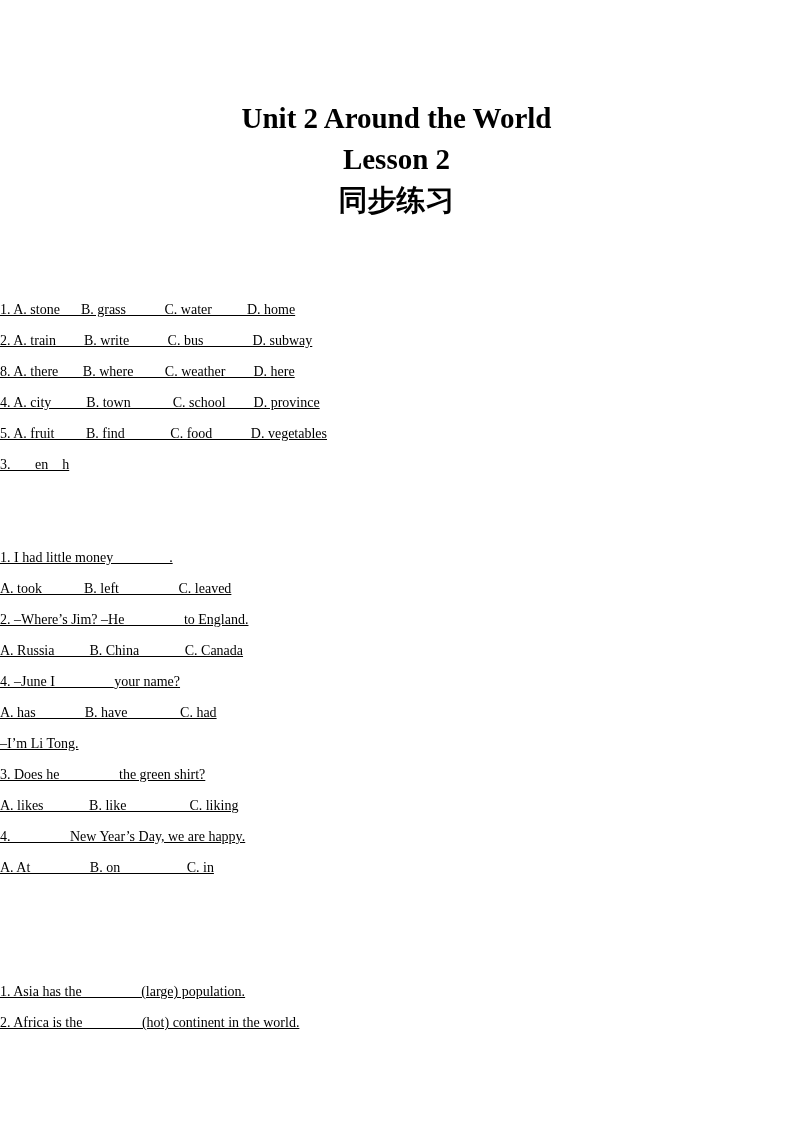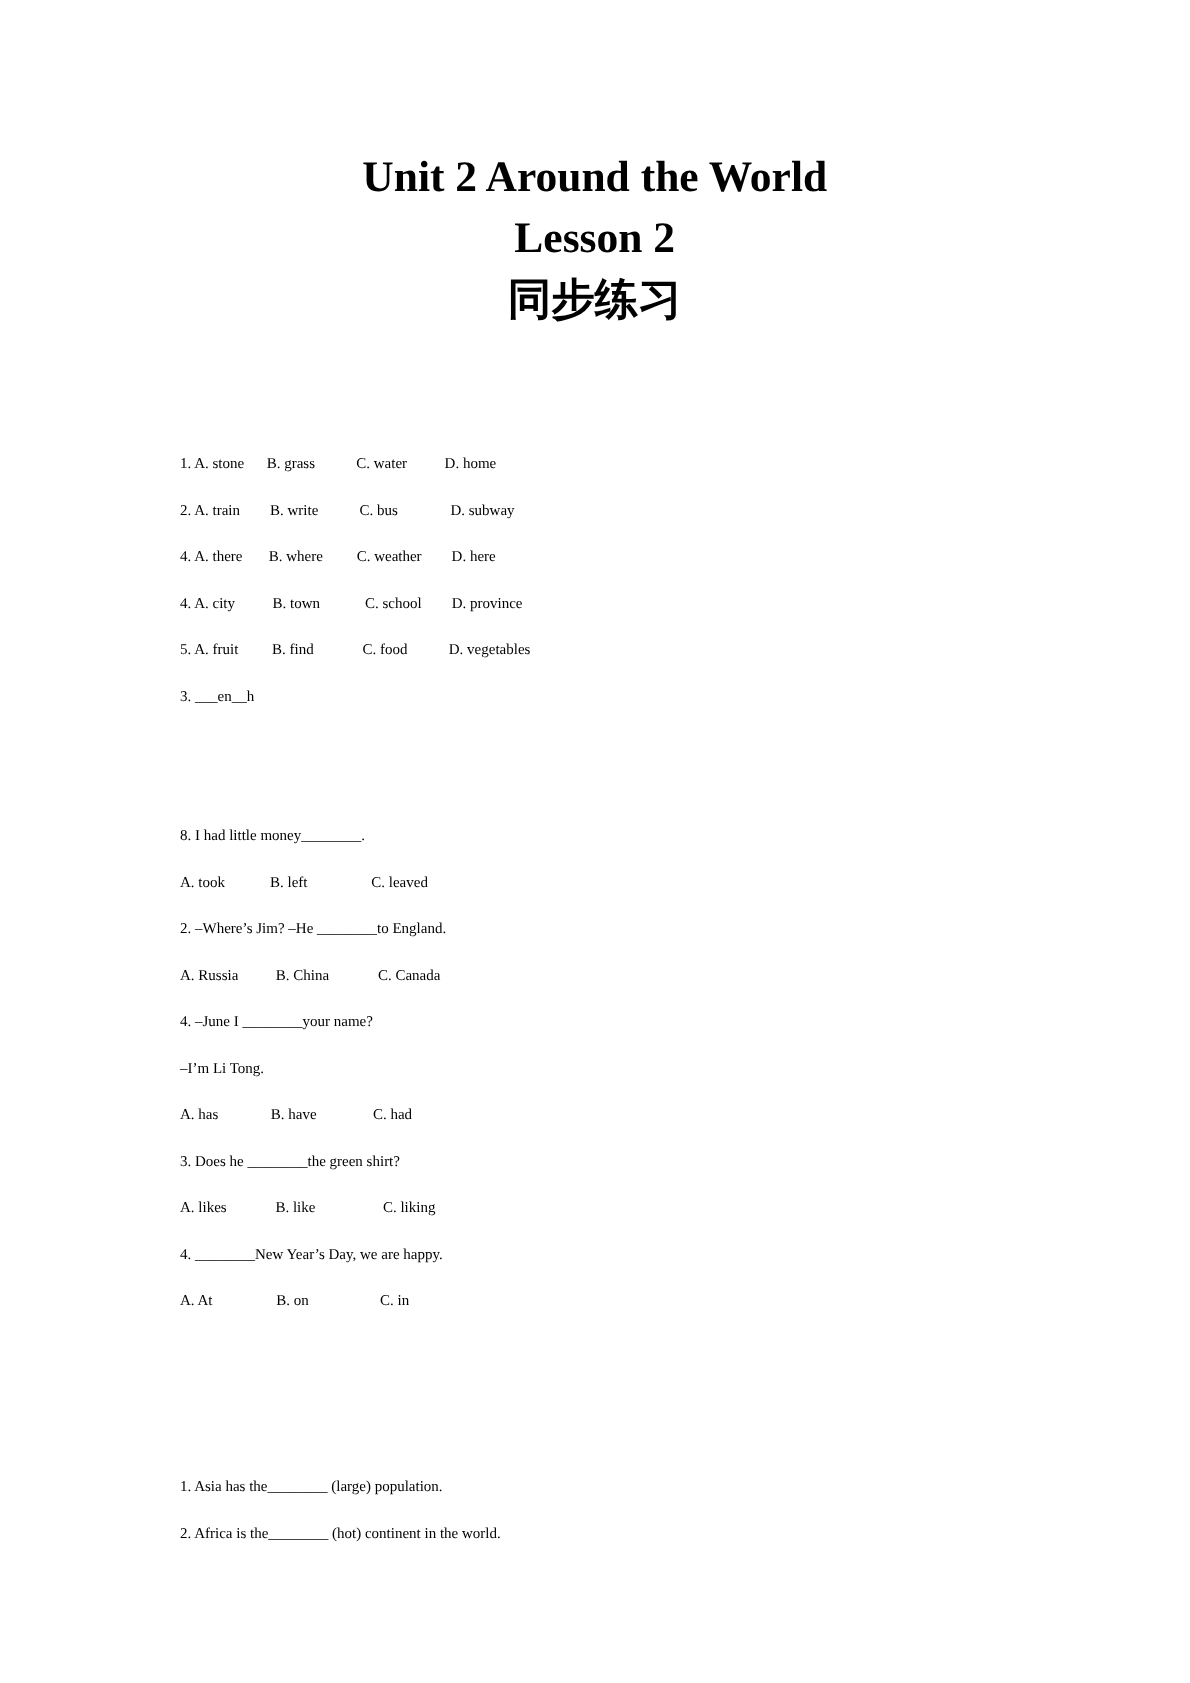--- a/index.html
+++ b/index.html
@@ -20,23 +20,23 @@
     padding-top: 98px;
     text-align: center;
   }
   .title-line {
     font-weight: bold;
     font-size: 29px;
     line-height: 41px;
     white-space: pre;
   }
   .body-block {
-    margin-left: 120px;
     margin-right: 60px;
-    font-size: 10px;
+    font-size: 14px;
+    text-decoration: underline;
   }
   .sec1 { margin-top: 73px; }
   .sec2 { margin-top: 62px; }
   .sec3 { margin-top: 93px; }
   .line {
     white-space: pre;
     line-height: 31px;
     height: 31px;
   }
 </style>
@@ -47,34 +47,34 @@
 
   <div class="title-block">
     <div class="title-line">Unit 2 Around the World</div>
     <div class="title-line">Lesson 2</div>
     <div class="title-line">同步练习</div>
   </div>
 
   <div class="body-block sec1">
     <div class="line">1. A. stone      B. grass           C. water          D. home</div>
     <div class="line">2. A. train        B. write           C. bus              D. subway</div>
-    <div class="line">4. A. there       B. where         C. weather        D. here</div>
+    <div class="line">8. A. there       B. where         C. weather        D. here</div>
     <div class="line">4. A. city          B. town            C. school        D. province</div>
     <div class="line">5. A. fruit         B. find             C. food           D. vegetables</div>
     <div class="line">3. ___en__h</div>
   </div>
 
   <div class="body-block sec2">
-    <div class="line">8. I had little money________.</div>
+    <div class="line">1. I had little money________.</div>
     <div class="line">A. took            B. left                 C. leaved</div>
     <div class="line">2. –Where’s Jim? –He ________to England.</div>
     <div class="line">A. Russia          B. China             C. Canada</div>
     <div class="line">4. –June I ________your name?</div>
+    <div class="line">A. has              B. have               C. had</div>
     <div class="line">–I’m Li Tong.</div>
-    <div class="line">A. has              B. have               C. had</div>
     <div class="line">3. Does he ________the green shirt?</div>
     <div class="line">A. likes             B. like                  C. liking</div>
     <div class="line">4. ________New Year’s Day, we are happy.</div>
     <div class="line">A. At                 B. on                   C. in</div>
   </div>
 
   <div class="body-block sec3">
     <div class="line">1. Asia has the________ (large) population.</div>
     <div class="line">2. Africa is the________ (hot) continent in the world.</div>
   </div>

